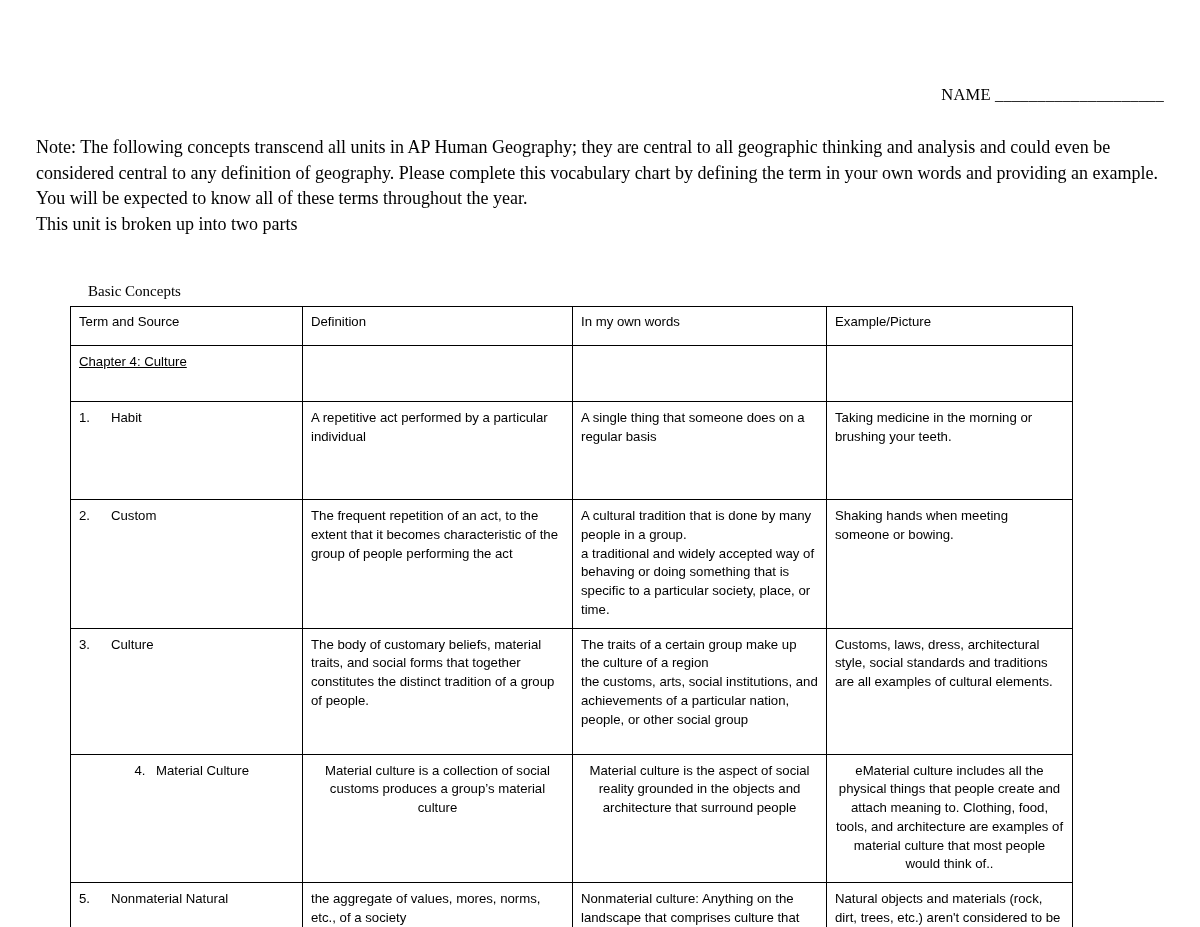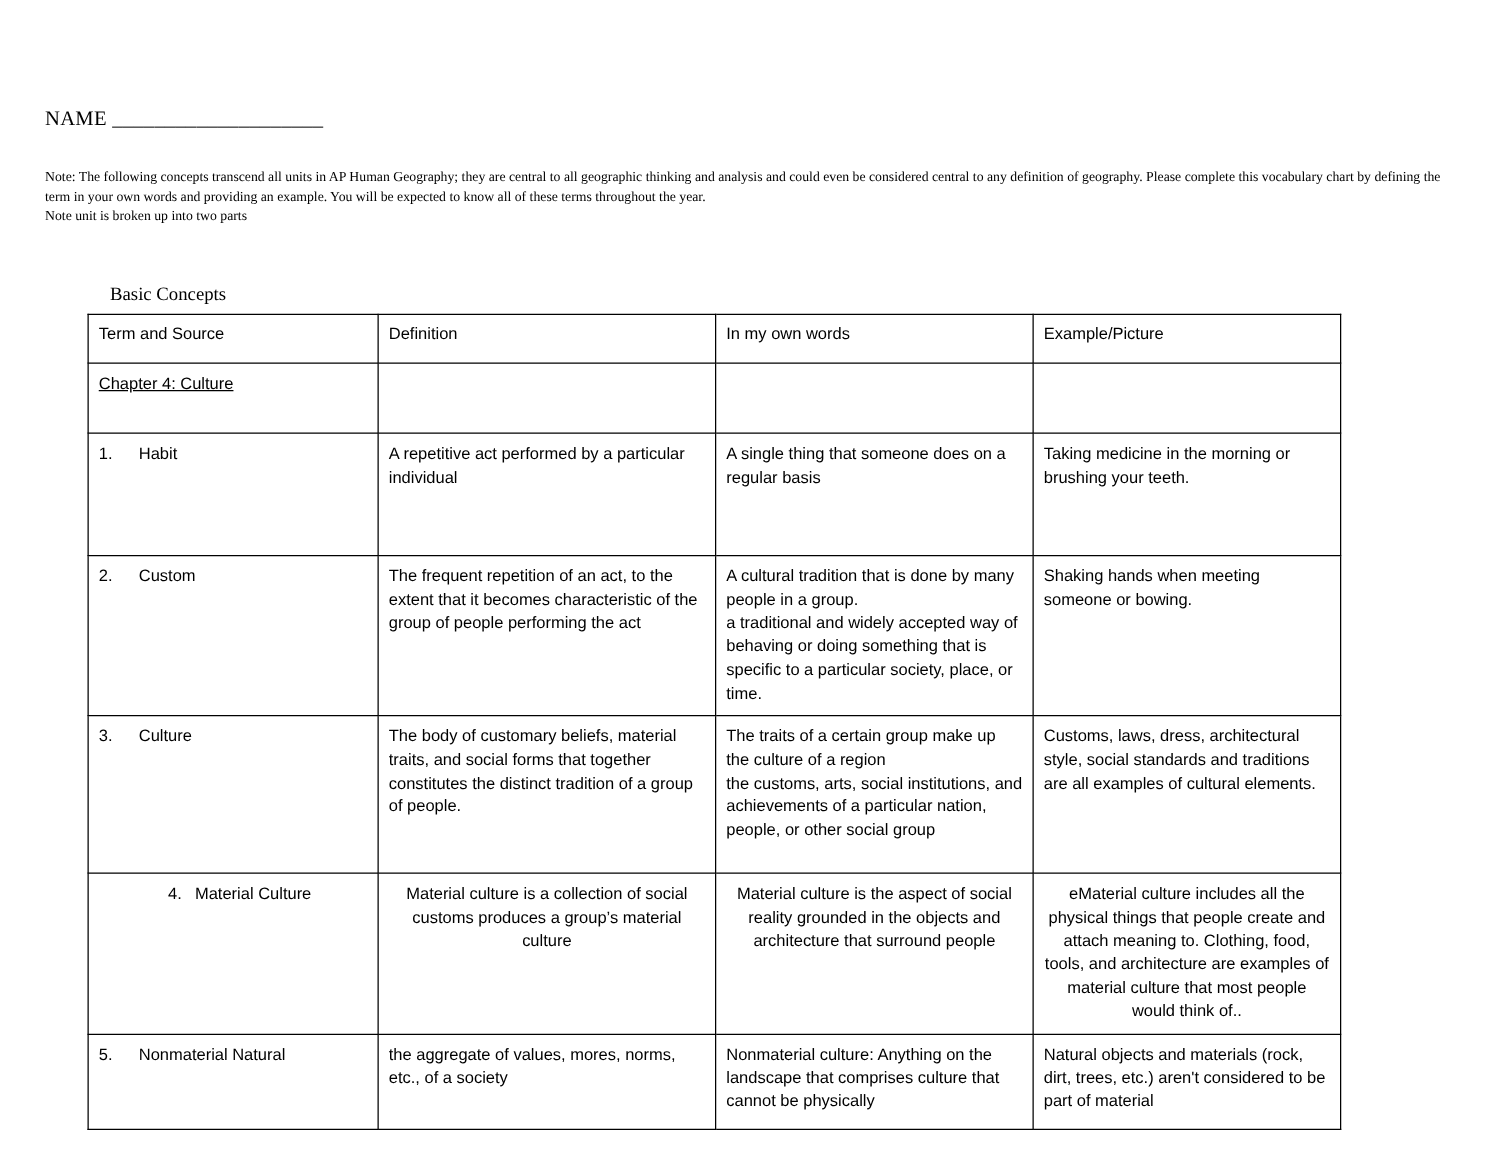--- a/index.html
+++ b/index.html
@@ -19,30 +19,31 @@
     width: 1200px;
     height: 927px;
     box-sizing: border-box;
     padding: 85px 36px 0 36px;
   }
   .name-line {
     font-family: "Liberation Serif", serif;
     font-size: 16.5px;
     letter-spacing: 0.2px;
     margin: 0 0 30px 0;
+    text-align: right;
   }
   .heading {
     font-family: "Liberation Serif", serif;
     font-weight: bold;
     font-size: 15.5px;
     margin: 0 0 7px 0;
   }
   .note {
     font-family: "Liberation Serif", serif;
-    font-size: 11px;
+    font-size: 18px;
     line-height: 1.42;
     margin: 0;
     max-width: 1130px;
   }
   .note-para {
     margin: 0;
   }
   .subheading {
     font-family: "Liberation Serif", serif;
     font-weight: normal;
@@ -102,21 +103,21 @@
 </head>
 <body>
 
 <div class="page">
 
   <div class="name-line">NAME ____________________</div>
 
 
   <div class="note">
     <p class="note-para">Note: The following concepts transcend all units in AP Human Geography; they are central to all geographic thinking and analysis and could even be considered central to any definition of geography.  Please complete this vocabulary chart by defining the term in your own words and providing an example.  You will be expected to know all of these terms throughout the year.</p>
-    <p class="note-para">Note unit is broken up into two parts</p>
+    <p class="note-para">This unit is broken up into two parts</p>
   </div>
 
   <div class="subheading">Basic Concepts</div>
 
   <table class="vocab">
     <colgroup>
       <col class="c1">
         <col class="c2">
         <col class="c3">
         <col class="c4">

